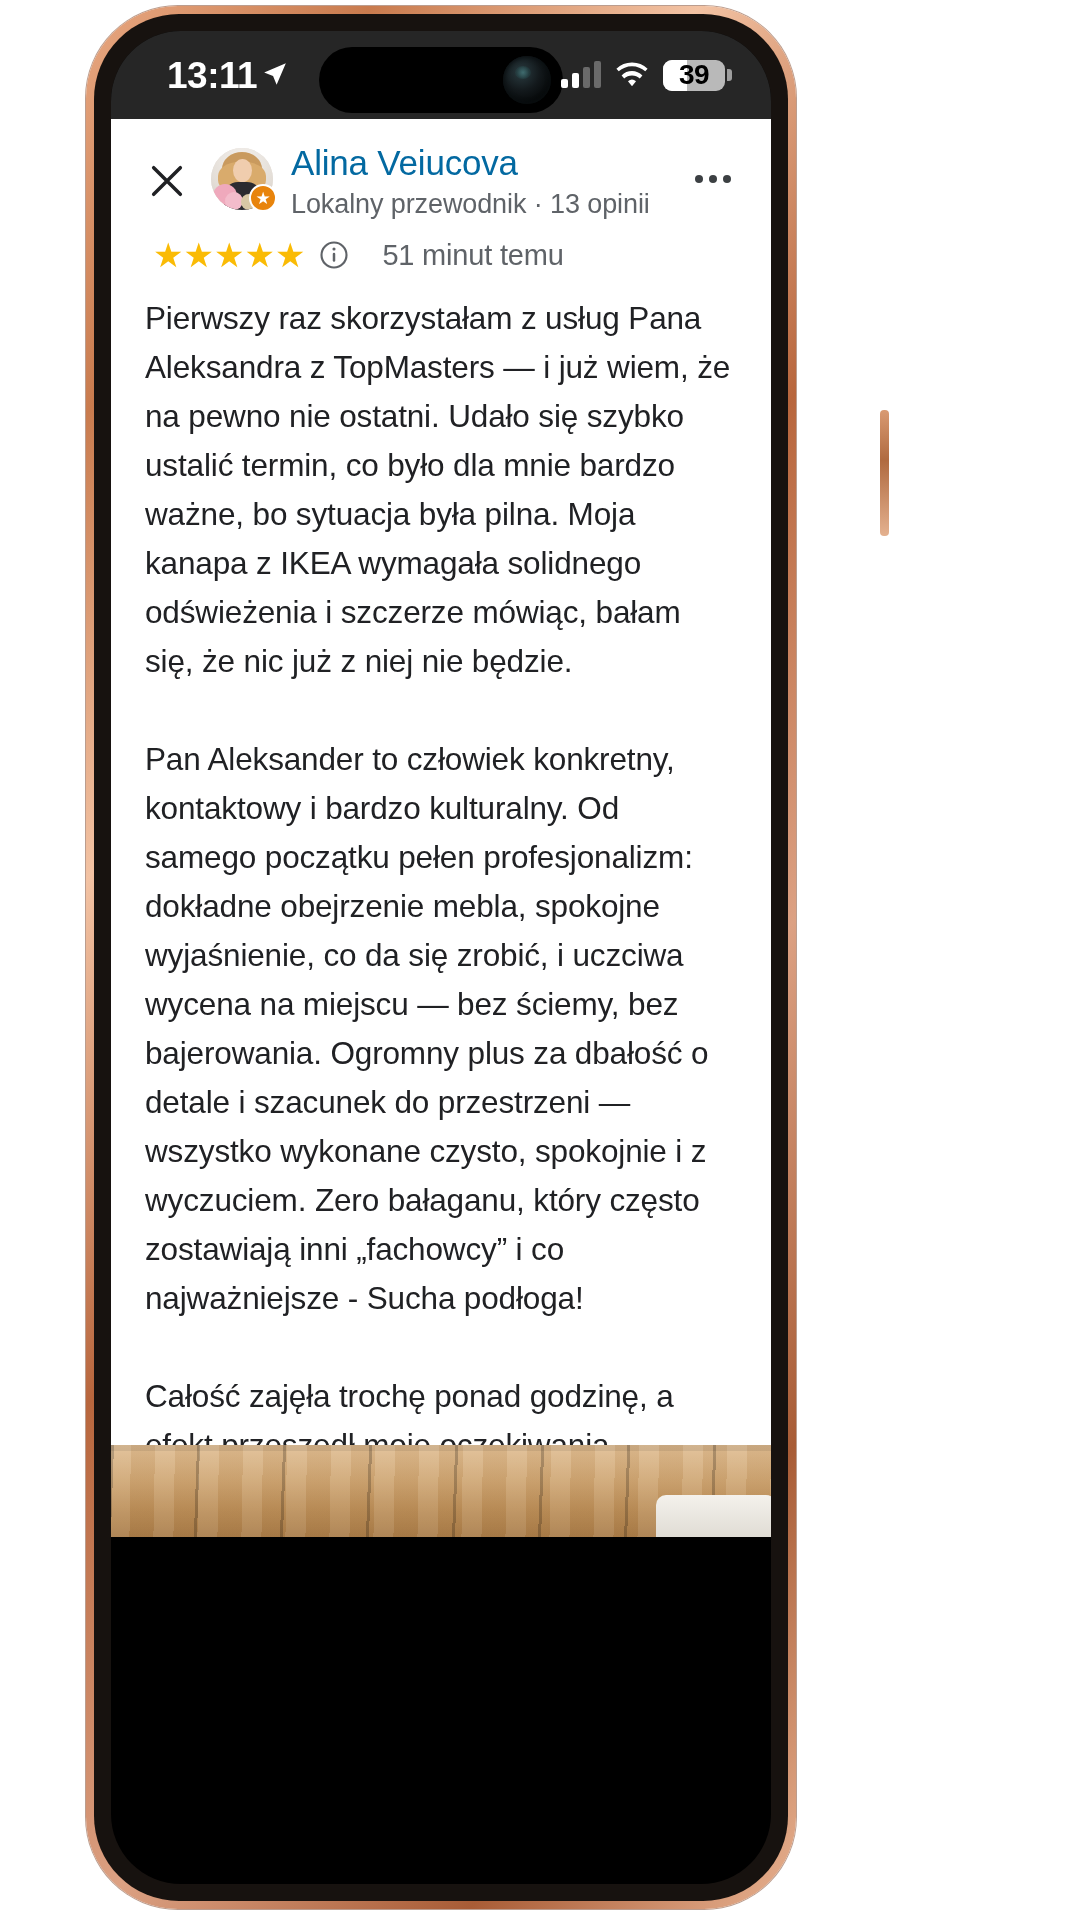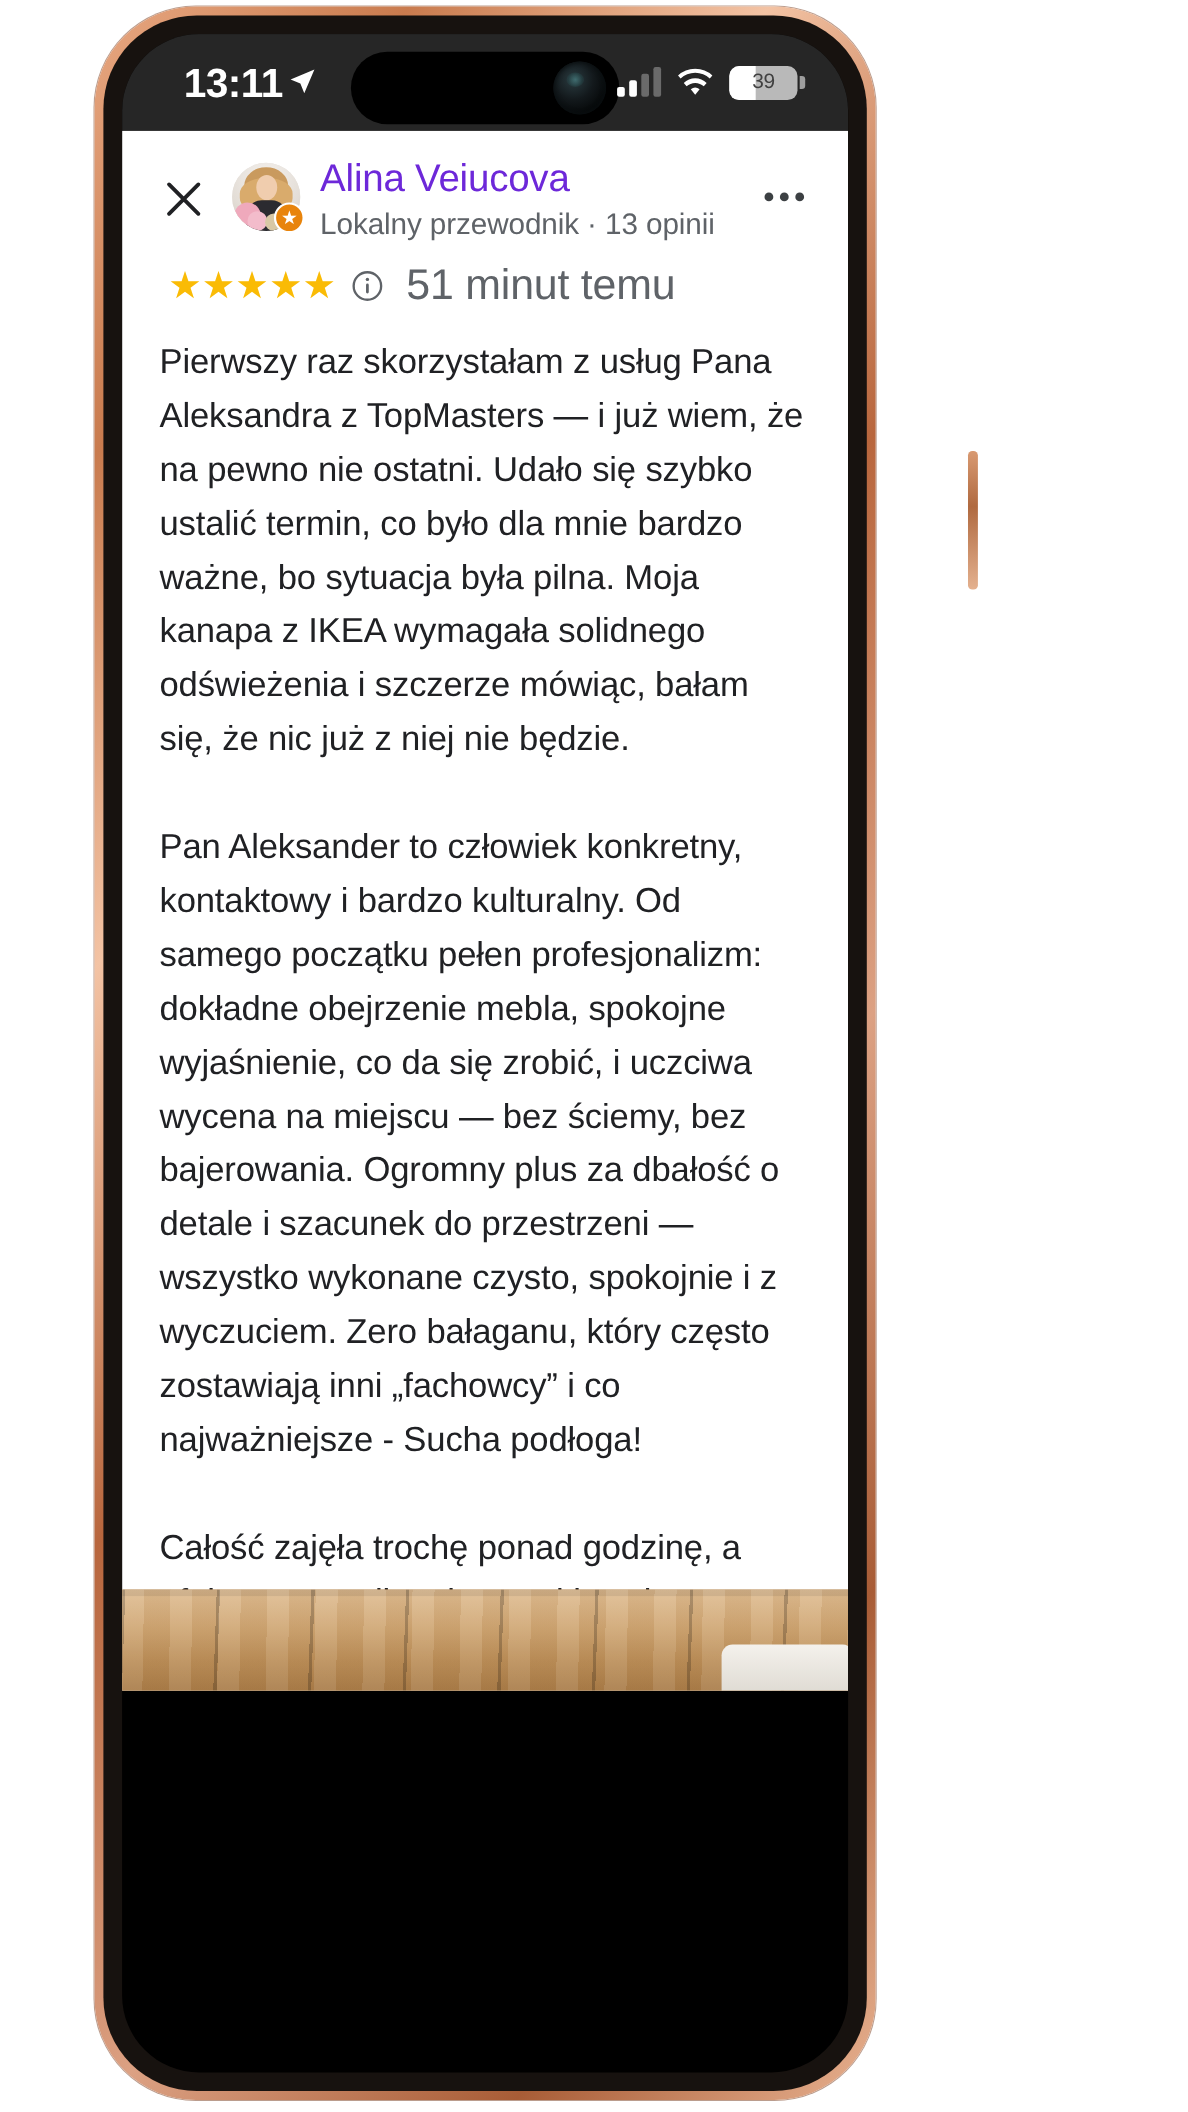--- a/index.html
+++ b/index.html
@@ -104,21 +104,21 @@
     display:flex; align-items:center; justify-content:center;
   }
   .battery .fill {
     position:absolute; left:0; top:0; bottom:0;
     width:39%;
     background:#ffffff;
     border-radius:9px 0 0 9px;
   }
   .battery .lvl {
     position:relative;
-    font-size:19px; font-weight:400; color:#404040;
+    font-size:28px; font-weight:700; color:#000000;
     letter-spacing:-0.5px;
   }
   .battery::after {
     content:""; position:absolute; right:-7px; top:50%; transform:translateY(-50%);
     width:5px; height:12px; border-radius:0 3px 3px 0; background:#9e9e9e;
   }
 
   
   .app {
     position:relative;
@@ -162,41 +162,41 @@
   .badge-star {
     position:absolute; right:-4px; bottom:-2px;
     width:28px; height:28px; border-radius:50%;
     background:#e8840c;
     border:2px solid #fff;
     display:flex; align-items:center; justify-content:center;
     color:#fff; font-size:17px; line-height:1;
   }
   .hdr-text { flex:1 1 auto; min-width:0; padding-top:2px; }
   .hdr-name {
-    font-size:35px; color:#6d28d9; letter-spacing:-0.2px;
+    font-size:35px; color:#0369a1; letter-spacing:-0.2px;
   }
   .hdr-sub {
     font-size:27px; color:#5f6368; margin-top:6px; letter-spacing:-0.1px;
   }
   .more-btn {
     width:56px; height:56px;
     display:flex; align-items:center; justify-content:center;
     gap:6px;
     flex:0 0 auto; margin-top:10px;
   }
   .more-btn i { display:block; width:8px; height:8px; border-radius:50%; background:#3c4043; }
 
   .rating-row {
     display:flex; align-items:center;
     gap:14px;
     padding:18px 30px 0 42px;
   }
   .stars { display:flex; gap:2px; color:#fabb05; font-size:34px; line-height:1; }
   .info-ic { width:30px; height:30px; }
-  .time-ago { font-size:39px; color:#5f6368; letter-spacing:-0.2px; margin-left:6px; }
+  .time-ago { font-size:29px; color:#5f6368; letter-spacing:-0.2px; margin-left:19px; }
 
   .review-body {
     padding:22px 34px 0 34px;
     font-size:31.5px;
     line-height:49px;
     color:#202124;
     letter-spacing:-0.15px;
     white-space:pre-wrap;
     word-wrap:break-word;
   }

